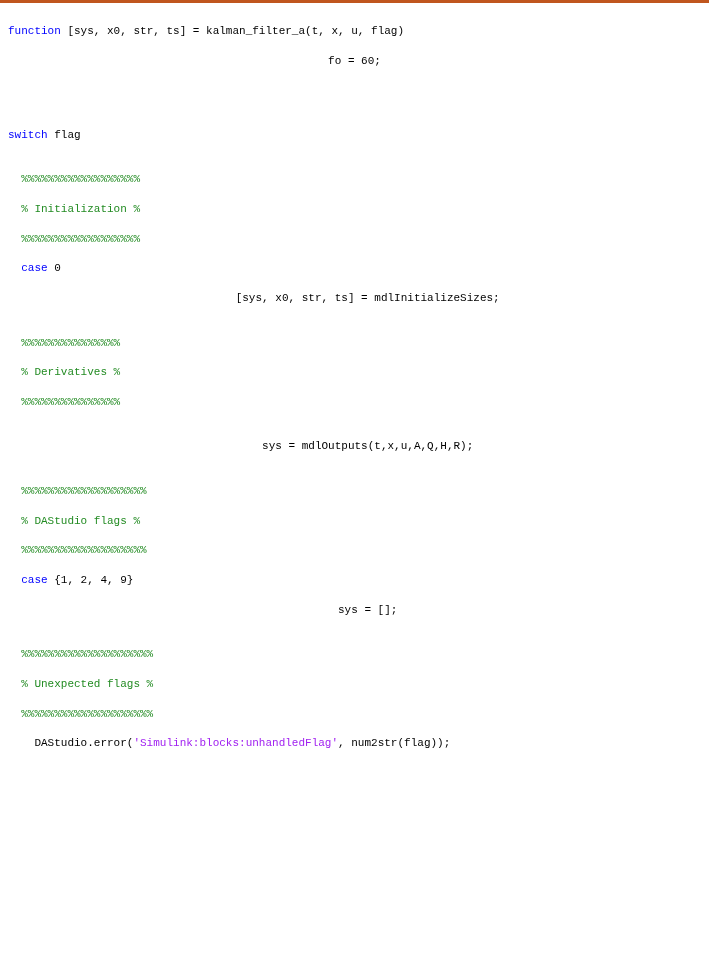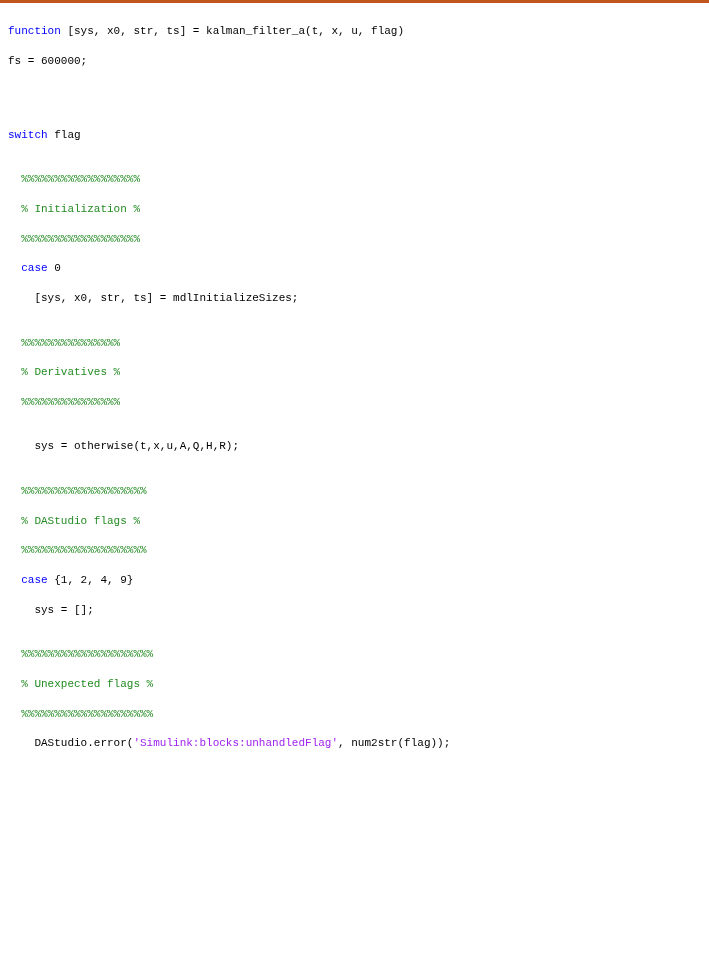--- a/index.html
+++ b/index.html
@@ -13,45 +13,45 @@
   }
   .frame {
     border-top: 3px solid #c0561e;
     border-bottom: 3px solid #c0561e;
     padding: 6px 8px 4px 8px;
     white-space: pre;
   }
   .kw { color: #0000ff; }
   .str { color: #a020f0; }
   .cm { color: #228b22; }
-  .txt { color: #000000; }
+  .txt { color: #000000; text-align: center; }
   .line { display: block; }
 </style>
 </head>
 <body>
 
 <div class="frame">
 <span class="line"><span class="kw">function</span><span class="txt"> [sys, x0, str, ts] = kalman_filter_a(t, x, u, flag)</span></span>
-<span class="line txt">fs = 600000;</span>
+<span class="line txt">fo = 60;</span>
 <span class="line txt"></span>
 <span class="line txt"></span>
 <span class="line txt"></span>
 <span class="line"><span class="kw">switch</span><span class="txt"> flag</span></span>
 <span class="line txt"></span>
 <span class="line cm">  %%%%%%%%%%%%%%%%%%</span>
 <span class="line cm">  % Initialization %</span>
 <span class="line cm">  %%%%%%%%%%%%%%%%%%</span>
 <span class="line"><span class="txt">  </span><span class="kw">case</span><span class="txt"> 0</span></span>
 <span class="line txt">    [sys, x0, str, ts] = mdlInitializeSizes;</span>
 <span class="line txt"></span>
 <span class="line cm">  %%%%%%%%%%%%%%%</span>
 <span class="line cm">  % Derivatives %</span>
 <span class="line cm">  %%%%%%%%%%%%%%%</span>
 <span class="line txt"></span>
-<span class="line txt">    sys = otherwise(t,x,u,A,Q,H,R);</span>
+<span class="line txt">    sys = mdlOutputs(t,x,u,A,Q,H,R);</span>
 <span class="line txt"></span>
 <span class="line cm">  %%%%%%%%%%%%%%%%%%%</span>
 <span class="line cm">  % DAStudio flags %</span>
 <span class="line cm">  %%%%%%%%%%%%%%%%%%%</span>
 <span class="line"><span class="txt">  </span><span class="kw">case</span><span class="txt"> {1, 2, 4, 9}</span></span>
 <span class="line txt">    sys = [];</span>
 <span class="line txt"></span>
 <span class="line cm">  %%%%%%%%%%%%%%%%%%%%</span>
 <span class="line cm">  % Unexpected flags %</span>
 <span class="line cm">  %%%%%%%%%%%%%%%%%%%%</span>

